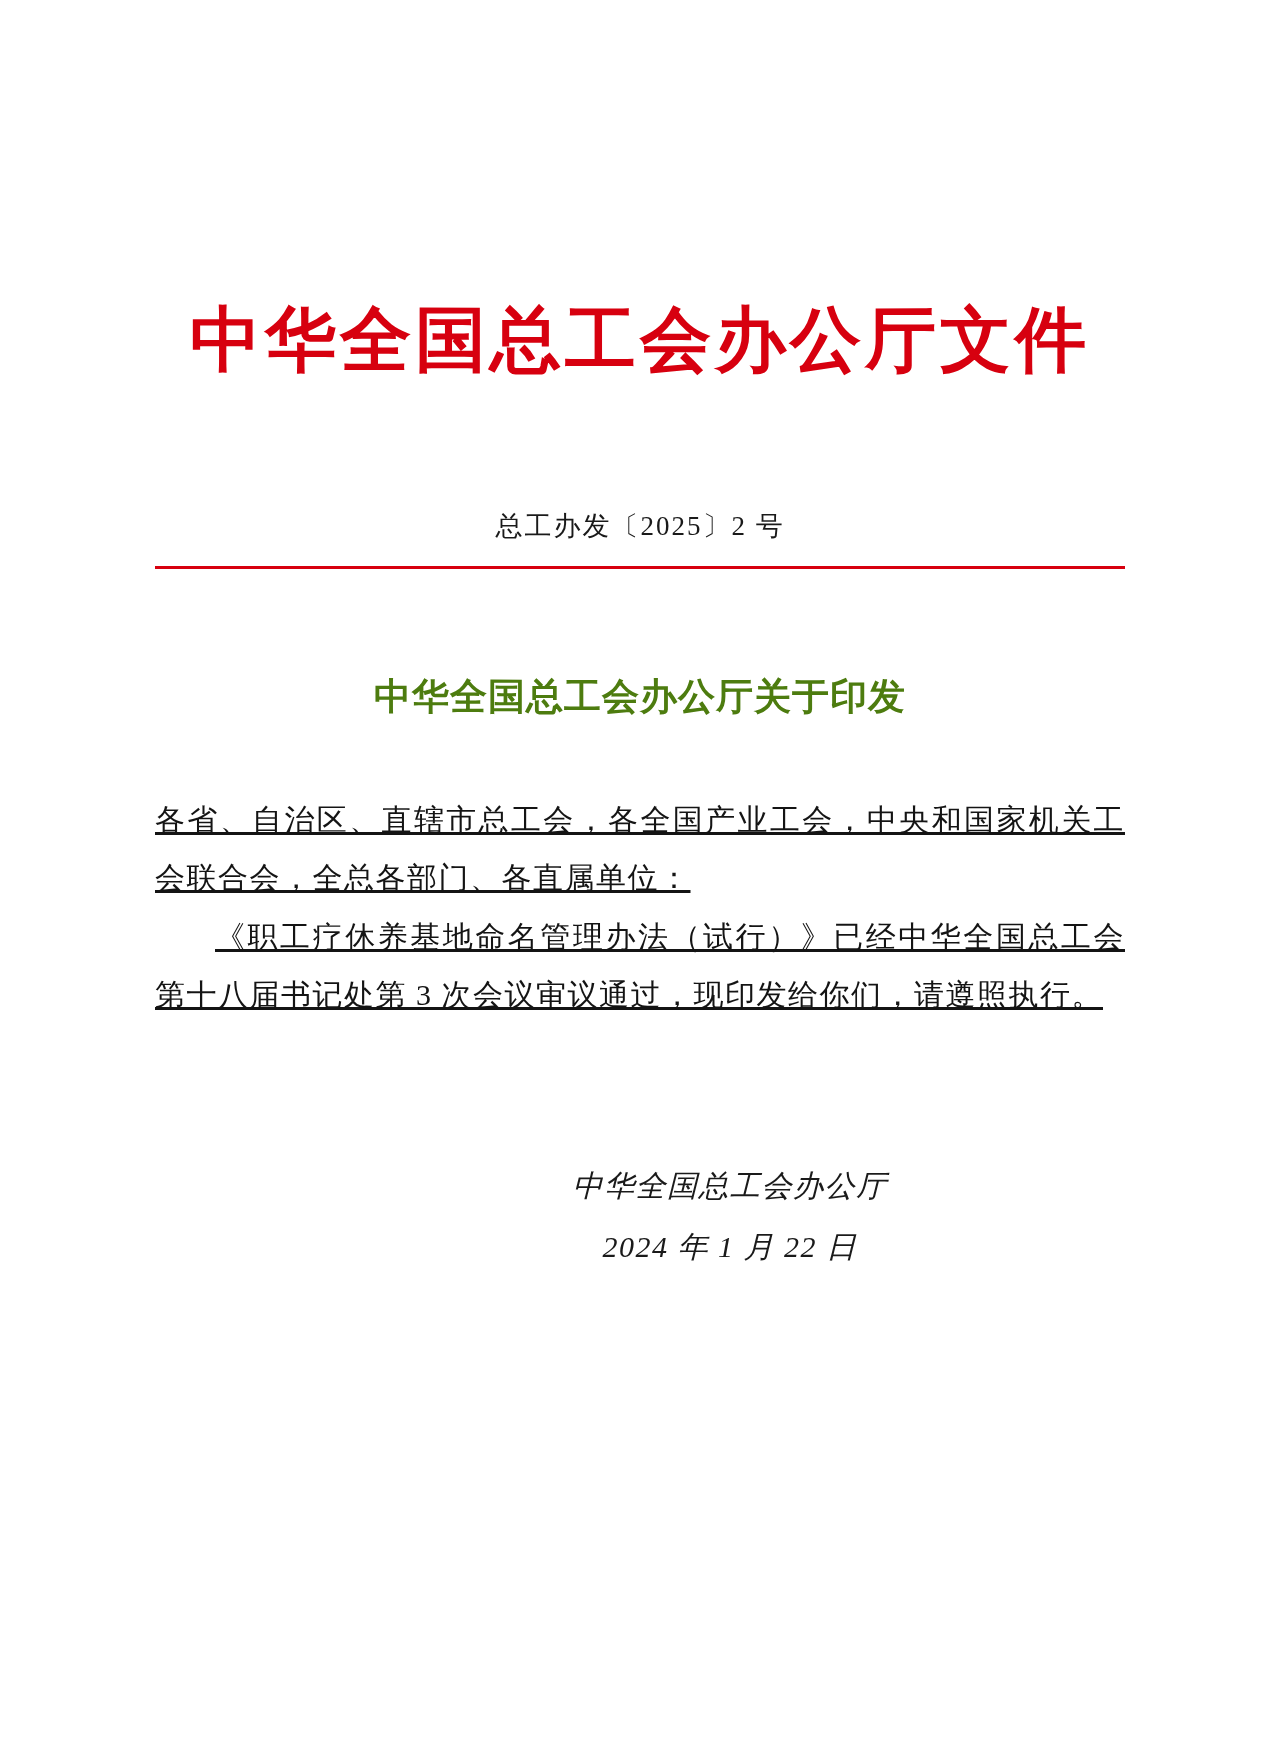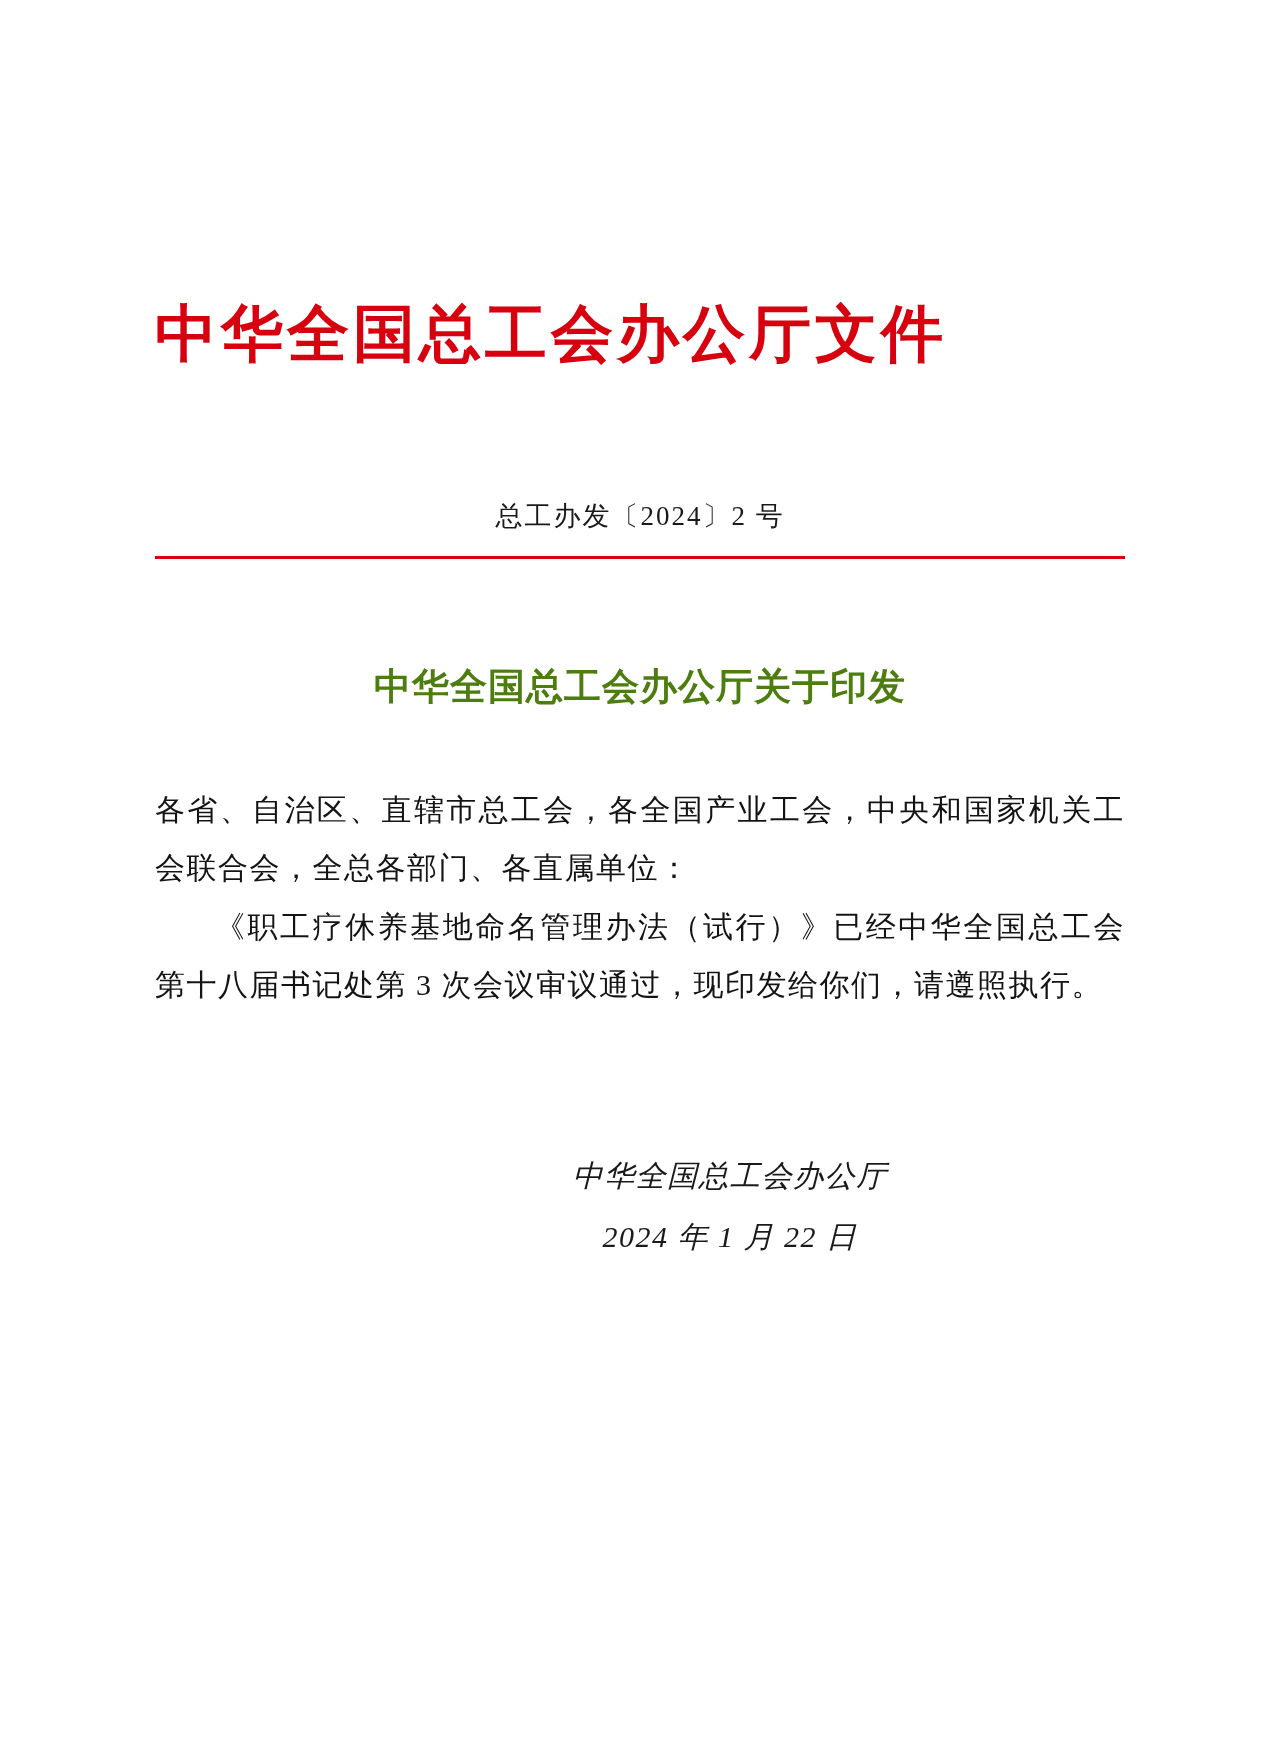--- a/index.html
+++ b/index.html
@@ -19,25 +19,25 @@
     position: relative;
     width: 1280px;
     height: 1747px;
     box-sizing: border-box;
     padding: 0 155px;
   }
 
   
   .masthead {
     margin-top: 300px;
-    text-align: left;
+    text-align: center;
     color: #d7000f;
     font-family: "DejaVu Serif", "Liberation Serif", serif;
     font-weight: bold;
-    font-size: 62px;
+    font-size: 71px;
     letter-spacing: 4px;
     line-height: 1.1;
     white-space: nowrap;
   }
 
   
   .doc-number {
     margin-top: 130px;
     text-align: center;
     font-size: 27px;
@@ -74,20 +74,21 @@
     margin-top: 62px;
     font-size: 30px;
     line-height: 1.95;
     letter-spacing: 1.5px;
     color: #141414;
     text-align: justify;
     font-family: "Liberation Serif", "DejaVu Serif", serif;
   }
   .body-block p {
     margin: 0;
+    text-decoration: underline;
   }
   .indent {
     text-indent: 2em;
   }
 
   
   .signature {
     margin-top: 130px;
     text-align: center;
     font-size: 30px;
@@ -101,21 +102,21 @@
     text-align: center;
   }
 </style>
 </head>
 <body>
 
 <div class="page">
 
   <div class="masthead">中华全国总工会办公厅文件</div>
 
-  <div class="doc-number">总工办发〔2024〕2 号</div>
+  <div class="doc-number">总工办发〔2025〕2 号</div>
 
   <div class="red-rule"></div>
 
   <div class="title-block">
     <div>中华全国总工会办公厅关于印发</div>
   </div>
 
   <div class="body-block">
     <p>各省、自治区、直辖市总工会，各全国产业工会，中央和国家机关工会联合会，全总各部门、各直属单位：</p>
     <p class="indent">《职工疗休养基地命名管理办法（试行）》已经中华全国总工会第十八届书记处第 3 次会议审议通过，现印发给你们，请遵照执行。</p>

